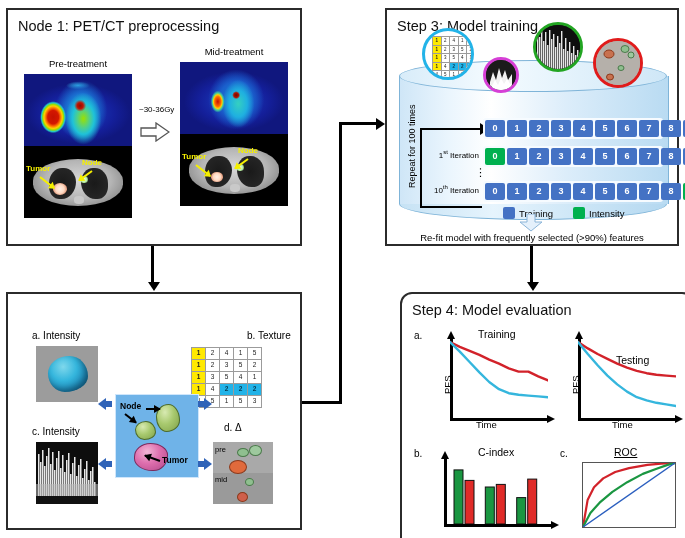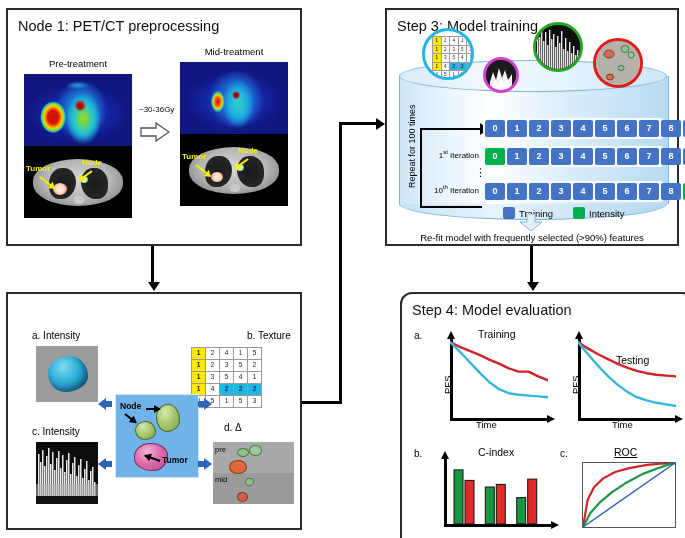--- a/index.html
+++ b/index.html
@@ -275,21 +275,21 @@
   <div class="bluearrow" style="left:90px;top:164px;transform:rotate(180deg);">
       <i></i>
       <b></b>
     </div>
   <div class="bluearrow" style="left:190px;top:164px;">
       <i></i>
       <b></b>
     </div>
 
   <div class="s2cap" style="left:216px;top:128px;">d. Δ</div>
-  <div class="delta" style="left:205px;top:148px;width:81px;height:62px;">
+  <div class="delta" style="left:205px;top:148px;width:60px;height:62px;">
     <div class="half" style="top:0;background:#a9a9a9;"></div>
     <div class="half" style="top:50%;background:#9a9a9a;"></div>
     <div class="lesion" style="left:24px;top:6px;width:10px;height:7px;background:#8fbf8f;border:1px solid #4b7a4b;border-radius:50%;"></div>
     <div class="lesion" style="left:36px;top:3px;width:11px;height:9px;background:#9ec99e;border:1px solid #4b7a4b;border-radius:50%;"></div>
     <div class="lesion" style="left:16px;top:18px;width:16px;height:12px;background:#e06a3c;border:1px solid #8c3a1c;border-radius:50%;"></div>
     <div class="lesion" style="left:32px;top:36px;width:7px;height:6px;background:#8fbf8f;border:1px solid #4b7a4b;border-radius:50%;"></div>
     <div class="lesion" style="left:24px;top:50px;width:9px;height:8px;background:#cf5f4a;border:1px solid #8c3a1c;border-radius:50%;"></div>
     <div class="lbl-sm" style="left:2px;top:3px;">pre</div>
     <div class="lbl-sm" style="left:2px;top:33px;">mid</div>
   </div>

